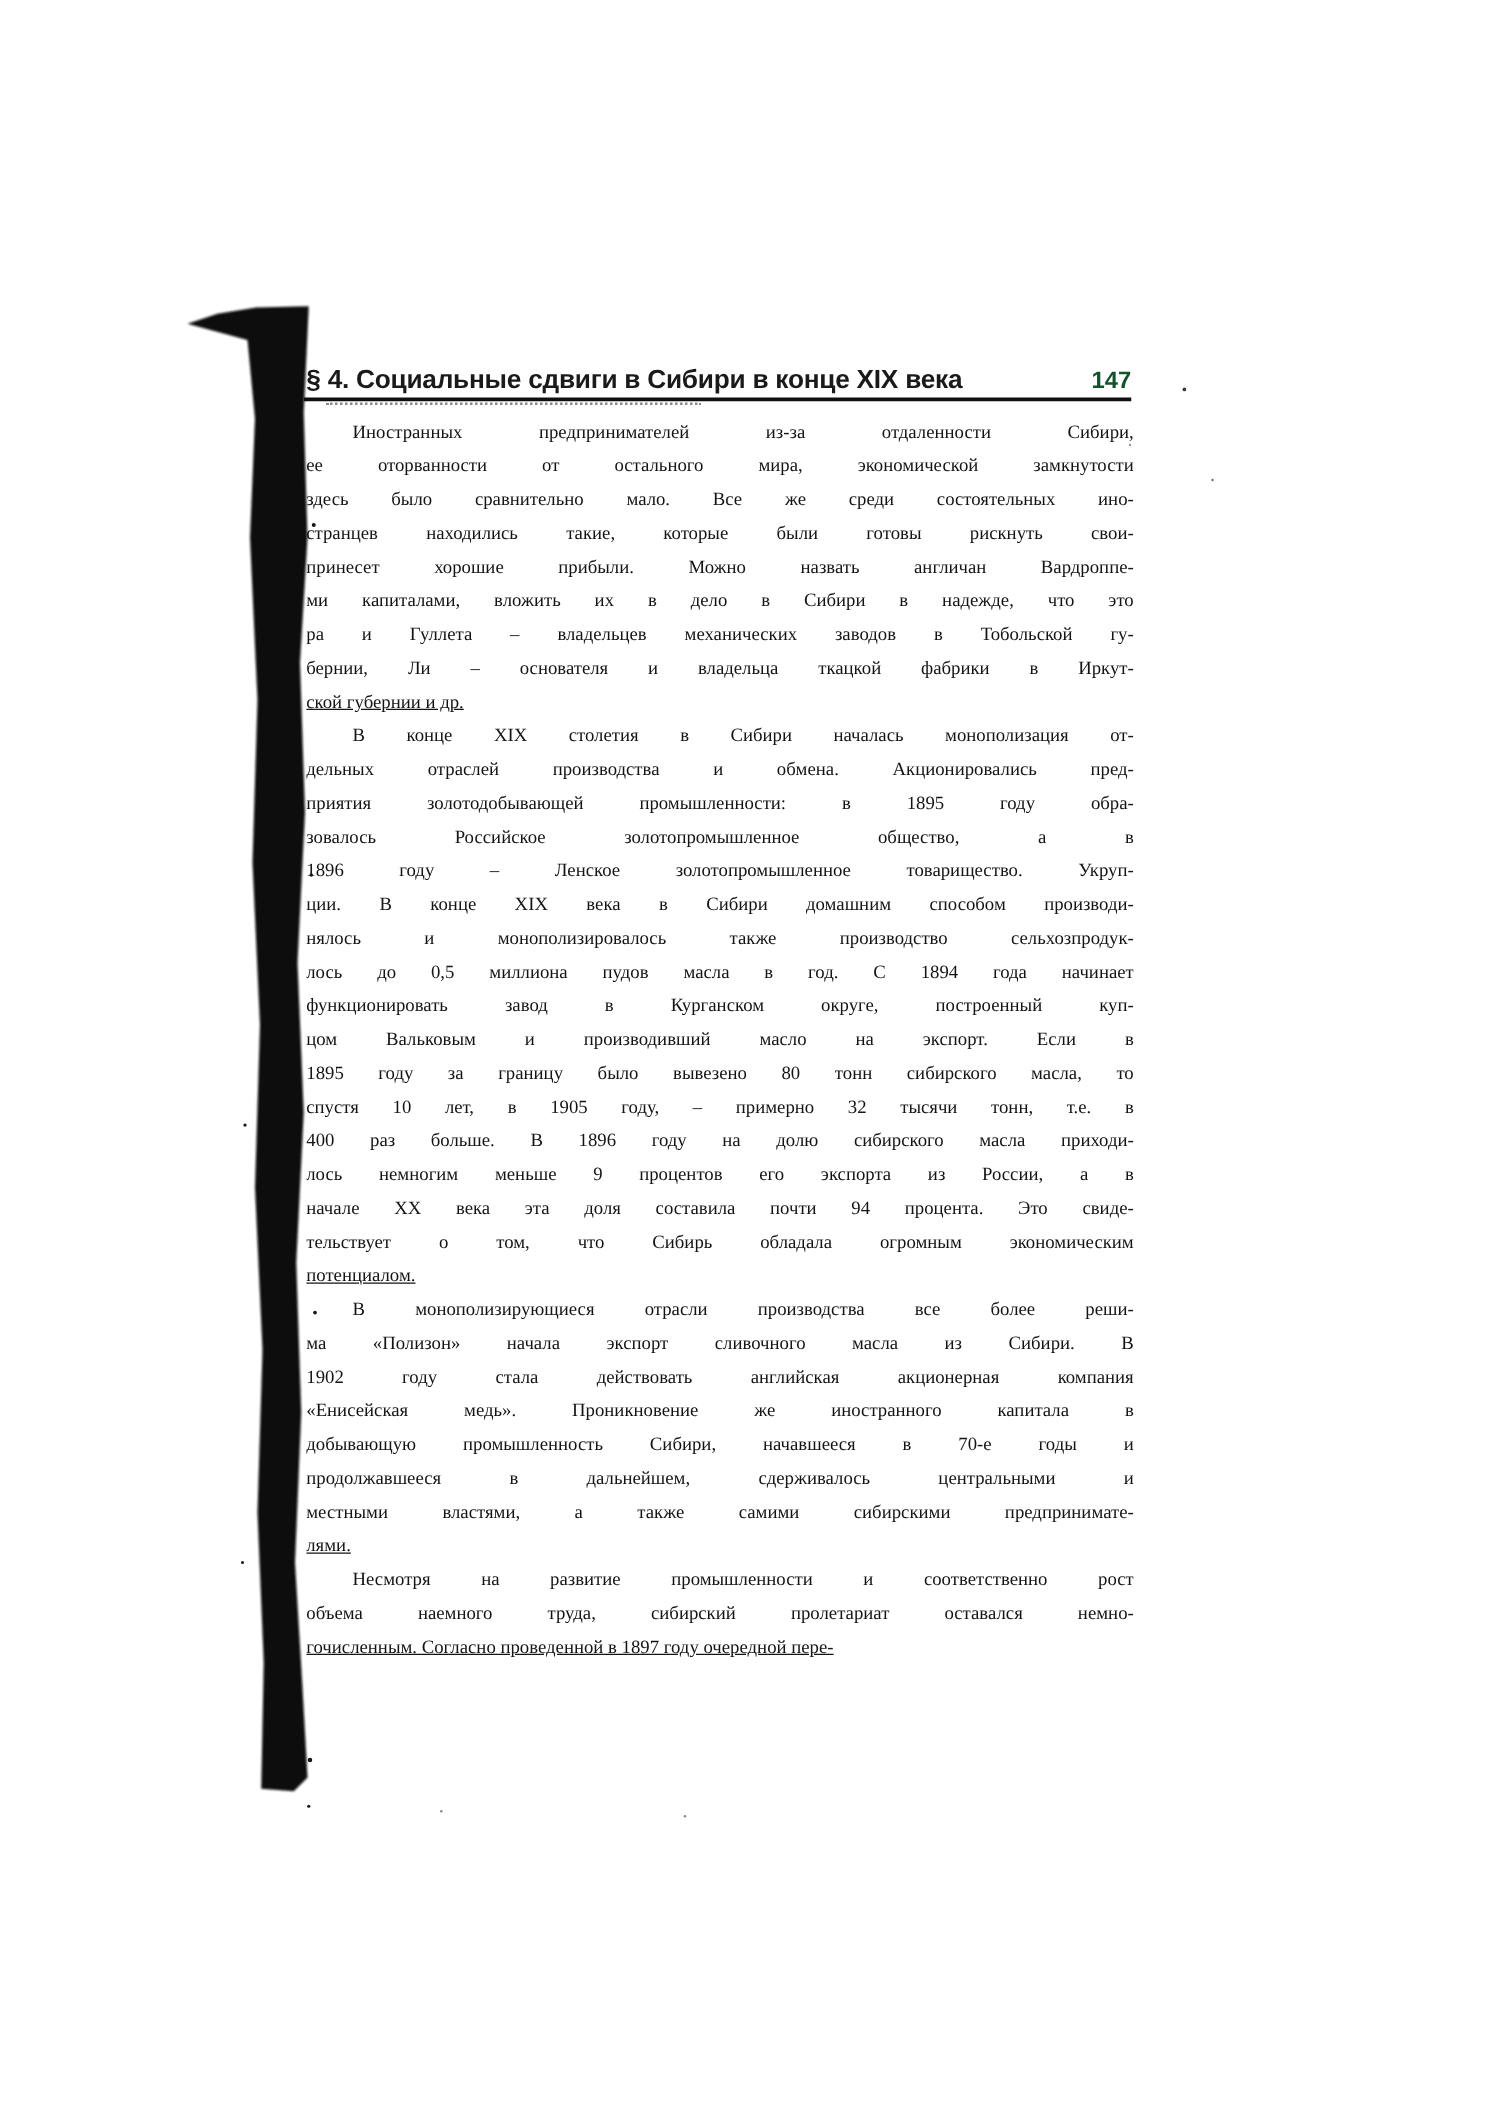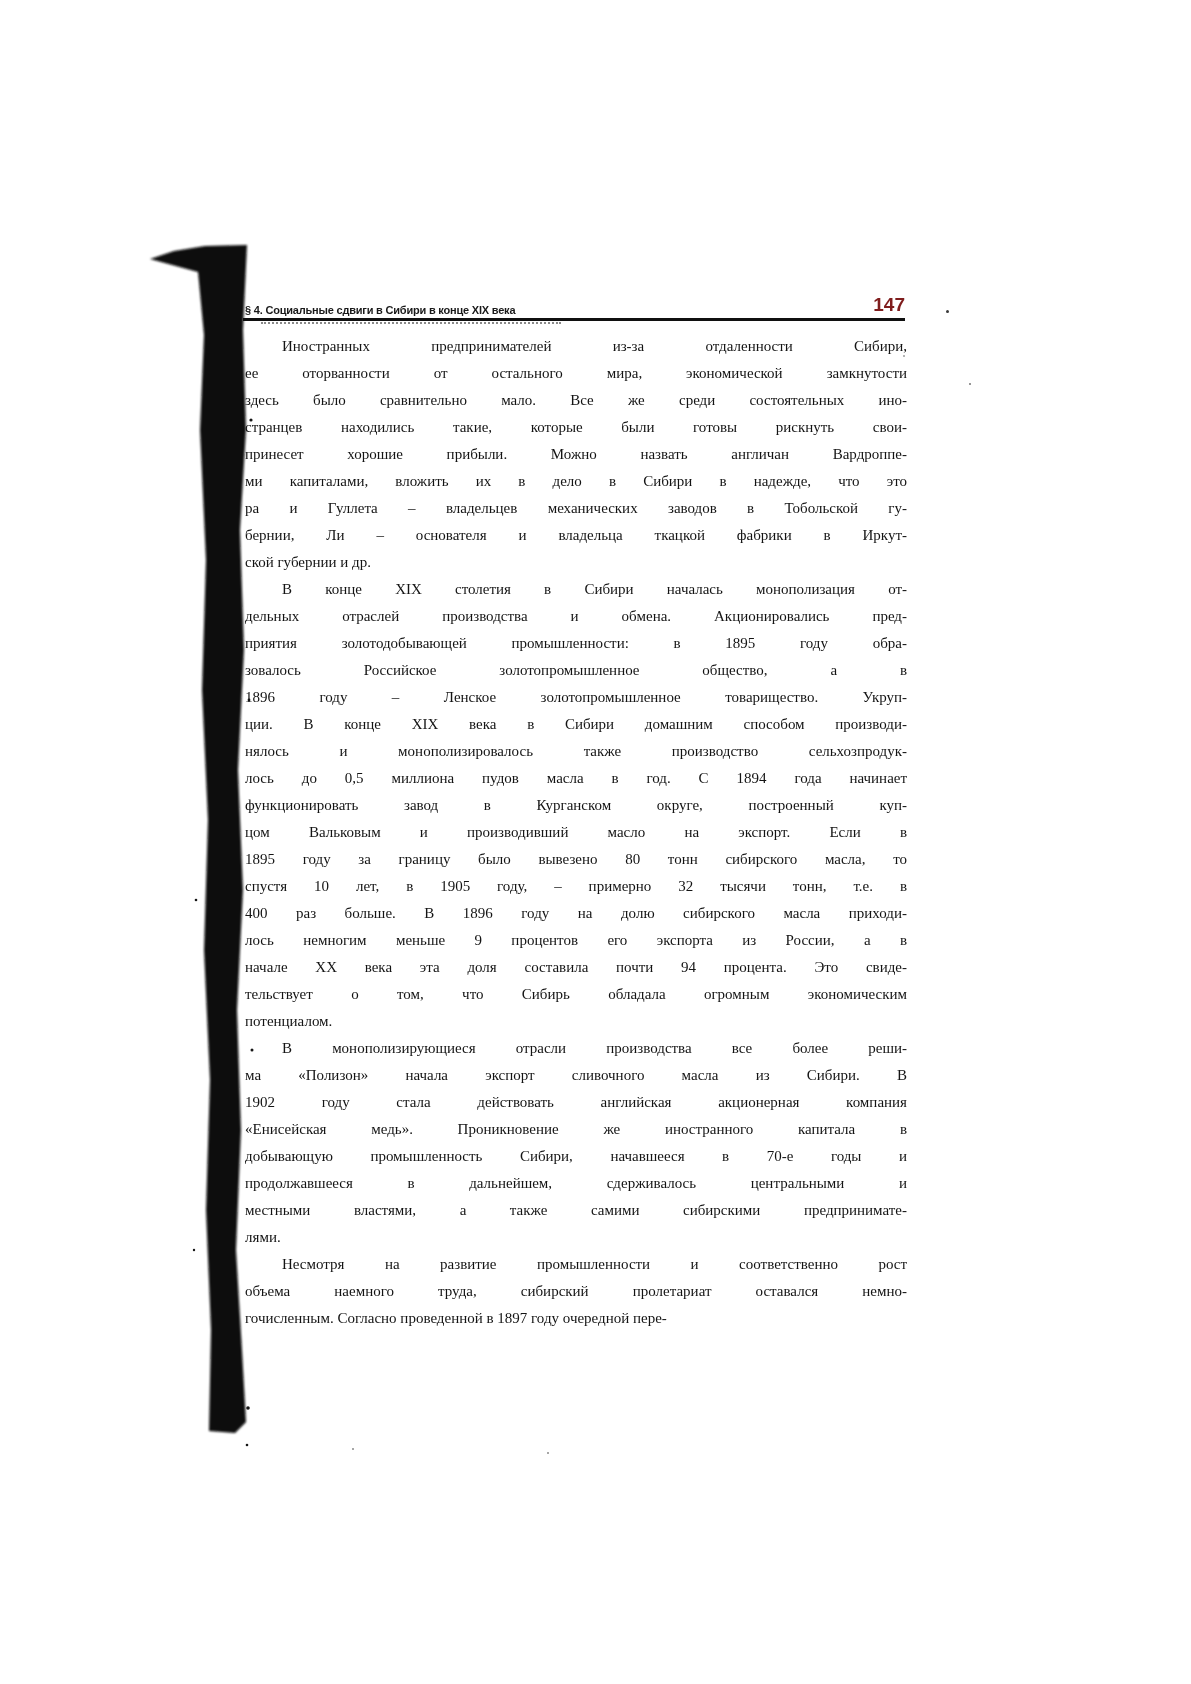--- a/index.html
+++ b/index.html
@@ -29,30 +29,30 @@
     left: 245px;
     top: 288px;
     width: 662px;
     height: 28px;
     display: flex;
     justify-content: space-between;
     align-items: flex-end;
     font-family: "Liberation Sans", sans-serif;
   }
   .section-title {
-    font-size: 11px;
+    font-size: 21px;
     font-weight: 700;
     letter-spacing: -0.2px;
     color: #1a1a1a;
     white-space: nowrap;
   }
   .page-number {
     font-size: 19px;
     font-weight: 700;
-    color: #7f1d1d;
+    color: #14532d;
     padding-right: 2px;
   }
   .header-rule {
     position: absolute;
     left: 243px;
     top: 318px;
     width: 662px;
     height: 3px;
     background: #101010;
   }
@@ -81,20 +81,21 @@
     line-height: 27px;
     height: 27px;
     overflow: hidden;
     text-align: justify;
     text-align-last: justify;
     white-space: normal;
     color: #141414;
   }
   .line.last {
     text-align-last: left;
+    text-decoration: underline;
   }
   .para .line:first-child {
     text-indent: 37px;
   }
   
   .speck {
     position: absolute;
     background: #3a3a3a;
     border-radius: 50%;
     pointer-events: none;

